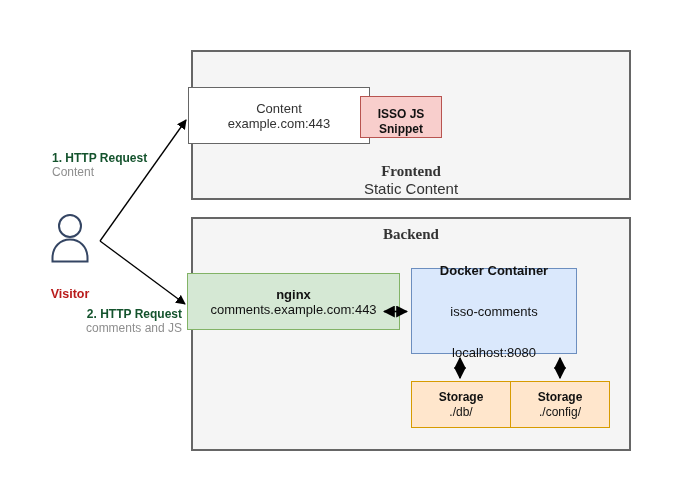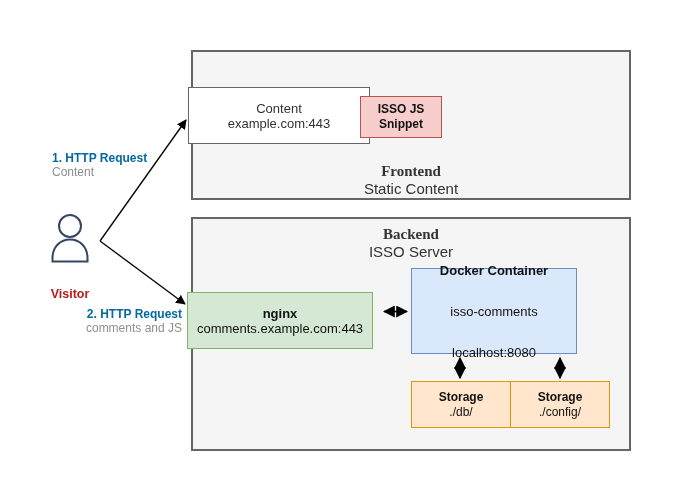--- a/index.html
+++ b/index.html
@@ -45,21 +45,21 @@
   .node .b { font-weight: bold; }
 
   .content-box { background: #ffffff; border: 1px solid #666666; z-index: 2; }
   .red-box     { background: #f8cecc; border: 1px solid #b85450; z-index: 3; font-size: 12px; line-height: 15px; }
   .green-box   { background: #d5e8d4; border: 1px solid #82b366; }
   .blue-box    { background: #dae8fc; border: 1px solid #6c8ebf; }
   .orange-box  { background: #ffe6cc; border: 1px solid #d79b00; font-size: 12px; }
 
   
   .note { font-size: 12px; line-height: 14px; z-index: 1; }
-  .note .t1 { font-weight: bold; color: #0369a1; }
+  .note .t1 { font-weight: bold; color: #14532d; }
   .note .t2 { color: #8e8e8e; }
 
   .visitor-label {
     text-align: center;
     font-weight: bold;
     font-size: 12.5px;
     color: #b91c1c;
     z-index: 2;
     margin-top: 24px;
   }
@@ -79,34 +79,33 @@
 
   <div class="abs group" style="left:191px; top:50px; width:440px; height:150px;"></div>
   <div class="group-title" style="left:191px; top:163px; width:440px;">
     <div class="t1">Frontend</div>
     <div class="t2">Static Content</div>
   </div>
 
   <div class="abs group" style="left:191px; top:217px; width:440px; height:234px;"></div>
   <div class="group-title" style="left:191px; top:226px; width:440px;">
     <div class="t1">Backend</div>
-    <div class="t2">ISSO Server</div>
   </div>
 
   <div class="abs node content-box" style="left:188px; top:87px; width:182px; height:57px; color:#333333;">
     <div>Content</div>
     <div>example.com:443</div>
   </div>
 
-  <div class="abs node red-box" style="left:360px; top:96px; width:82px; height:42px;">
+  <div class="abs node red-box" style="left:360px; top:96px; width:82px; height:42px;justify-content:flex-end;">
     <div class="b">ISSO JS</div>
     <div class="b">Snippet</div>
   </div>
 
-  <div class="abs node green-box" style="left:187px; top:292px; width:186px; height:57px;">
+  <div class="abs node green-box" style="left:187px; top:273px; width:213px; height:57px;">
     <div class="b">nginx</div>
     <div>comments.example.com:443</div>
   </div>
 
   <div class="abs node blue-box" style="left:411px; top:268px; width:166px; height:86px;gap:26px;">
     <div class="b">Docker Container</div>
     <div>isso-comments</div>
     <div>localhost:8080</div>
   </div>
 

